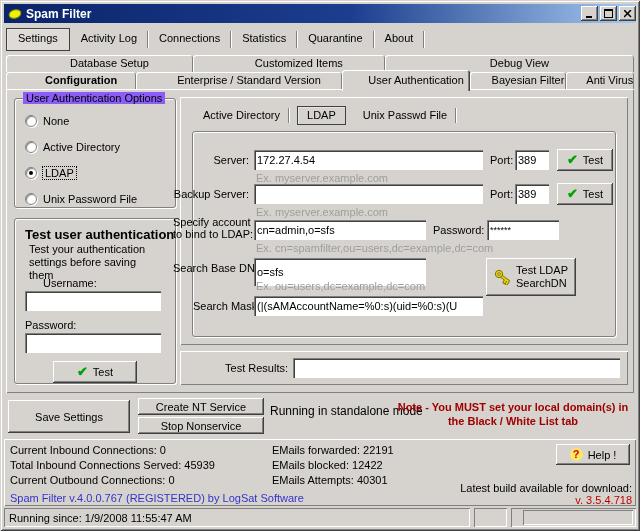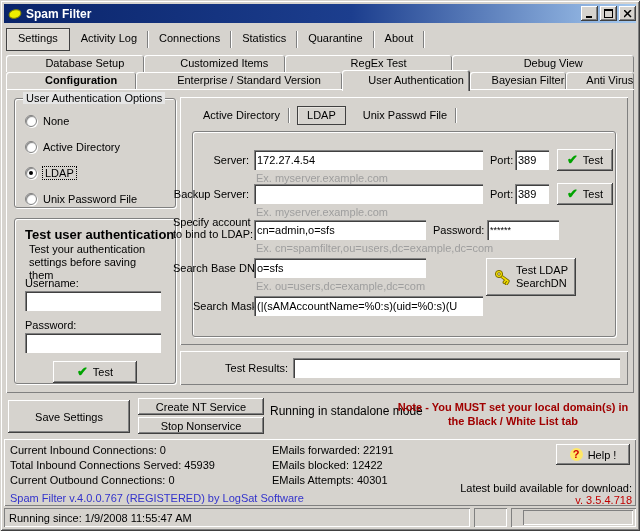--- a/index.html
+++ b/index.html
@@ -15,21 +15,21 @@
   .panel-sunken { box-shadow: inset 1px 1px 0 #808080, inset -1px -1px 0 #ffffff; }
   .btn { position:absolute; background:#d6d3ce; border:none; cursor:default;
     font-family:"Liberation Sans", sans-serif; font-size:11px; color:#000;
     box-shadow: inset -1px -1px 0 #404040, inset 1px 1px 0 #ffffff, inset -2px -2px 0 #808080, inset 2px 2px 0 #d6d3ce;
     display:flex; align-items:center; justify-content:center; gap:5px; }
   .field { position:absolute; background:#fff; border:none; padding:2px 3px;
     font-family:"Liberation Sans", sans-serif; font-size:11px; color:#000;
     box-shadow: inset 1px 1px 0 #808080, inset 2px 2px 0 #404040, inset -1px -1px 0 #ffffff; }
   .groupbox { position:absolute; border:1px solid #808080; border-radius:3px;
     box-shadow: inset 1px 1px 0 #ffffff, 1px 1px 0 #ffffff; }
-  .legend { position:absolute; top:-7px; left:8px; background:#e5e5e5; padding:0 3px; }
+  .legend { position:absolute; top:-7px; left:8px; background:#8b5cf6; padding:0 3px; }
   .lbl { position:absolute; white-space:nowrap; }
   .hint { position:absolute; white-space:nowrap; color:#9e9e9e; }
   .check { color:#00a300; font-weight:bold; font-size:13px; line-height:10px; }
 
   
   .titlebar { position:absolute; left:4px; top:4px; right:4px; height:19px;
     background:linear-gradient(90deg,#0a246a 0%,#1c3e8e 55%,#a6caf0 100%);
     display:flex; align-items:center; padding-left:4px; }
   .titlebar .title-text { color:#fff; font-weight:bold; font-size:12px; margin-left:4px; flex:1; }
   .winbtn { width:17px; height:15px; background:#d6d3ce; border:none; margin-right:2px;
@@ -107,21 +107,20 @@
     <div class="main-tab">Activity Log</div>
     <div class="main-tab">Connections</div>
     <div class="main-tab">Statistics</div>
     <div class="main-tab">Quarantine</div>
     <div class="main-tab">About</div>
   </div>
 
   <div class="tabrow" style="top:55px;">
     <div class="tab" style="flex:134 1 0;">Database Setup</div>
     <div class="tab" style="flex:138 1 0;">Customized Items</div>
-    <div class="tab" style="flex:168 1 0;">RegEx Test</div>
     <div class="tab" style="flex:184 1 0;">Debug View</div>
   </div>
 
   <div class="tabrow" style="top:72px;">
     <div class="tab" style="flex:132 1 0;font-weight:bold;">Configuration</div>
     <div class="tab" style="flex:222 1 0;">Enterprise / Standard Version</div>
     <div class="tab active" style="flex:130 1 0;">User Authentication</div>
     <div class="tab" style="flex:90 1 0;">Bayesian Filter</div>
     <div class="tab" style="flex:58 1 0;">Anti Virus</div>
   </div>
@@ -144,21 +143,21 @@
       </div>
       <div class="radio-row" style="left:10px; top:94px;">
         <span class="radio"></span>
         <span class="radio-label">Unix Password File</span>
       </div>
     </div>
 
     <div class="groupbox" style="left:8px; top:129px; width:162px; height:166px;">
       <div class="lbl" style="left:10px; top:8px; font-weight:bold; font-size:13px;">Test user authentication</div>
       <div style="position:absolute; left:14px; top:24px; width:132px; line-height:13px;">Test your authentication settings before saving them</div>
-      <div class="lbl" style="left:10px; top:58px;">Username:</div>
+      <div class="lbl" style="left:28px; top:58px;">Username:</div>
       <input class="field" style="left: 10px; top: 72px; width: 136px; height: 20px;" value="">
       <div class="lbl" style="left:10px; top:100px;">Password:</div>
       <input class="field" style="left: 10px; top: 114px; width: 136px; height: 20px;" value="">
       <button class="btn" style="left:38px; top:142px; width:84px; height:22px;">
         <span class="check">✔</span>
         <span>Test</span>
       </button>
     </div>
 
     <div class="panel-raised" style="position:absolute; left:174px; top:8px; width:448px; height:248px;">
@@ -194,21 +193,21 @@
         <div class="lbl" style="left:-20px; top:84px; width:76px; text-align:right;">
           <span>Specify account</span><br>
           <span>to bind to LDAP:</span>
         </div>
         <input class="field" style="left: 61px; top: 88px; width: 172px; height: 20px;" value="cn=admin,o=sfs">
         <div class="lbl" style="left:240px; top:92px;">Password:</div>
         <input class="field" style="left: 294px; top: 88px; width: 72px; height: 20px; font-size: 9px;" value="******">
         <div class="hint" style="left:63px; top:110px;">Ex. cn=spamfilter,ou=users,dc=example,dc=com</div>
 
         <div class="lbl" style="left:-20px; top:130px; width:76px; text-align:right;">Search Base DN:</div>
-        <input class="field" style="left: 61px; top: 126px; width: 172px; height: 20px;" value="o=sfs">
+        <input class="field" style="left: 61px; top: 126px; width: 172px; height: 28px;" value="o=sfs">
         <div class="hint" style="left:63px; top:148px;">Ex. ou=users,dc=example,dc=com</div>
         <button class="btn" style="left:293px; top:126px; width:90px; height:38px; gap:4px;">
           <span style="display:inline-flex;">
             <svg width="18" height="16" viewBox="0 0 18 16">
               <path d="M7 7 L14 12.2 M11.5 11.6 L10.3 13.3 M13.6 13.1 L12.4 14.8" stroke="#7a6a00" stroke-width="3.4" stroke-linecap="round"></path>
               <path d="M7 7 L14 12.2 M11.5 11.6 L10.3 13.3 M13.6 13.1 L12.4 14.8" stroke="#f2de00" stroke-width="1.6" stroke-linecap="round"></path>
               <circle cx="5" cy="5" r="3.6" fill="#f2de00" stroke="#7a6a00"></circle>
               <circle cx="5" cy="5" r="1.4" fill="#d6d3ce" stroke="#7a6a00" stroke-width="0.8"></circle>
             </svg>
           </span>

